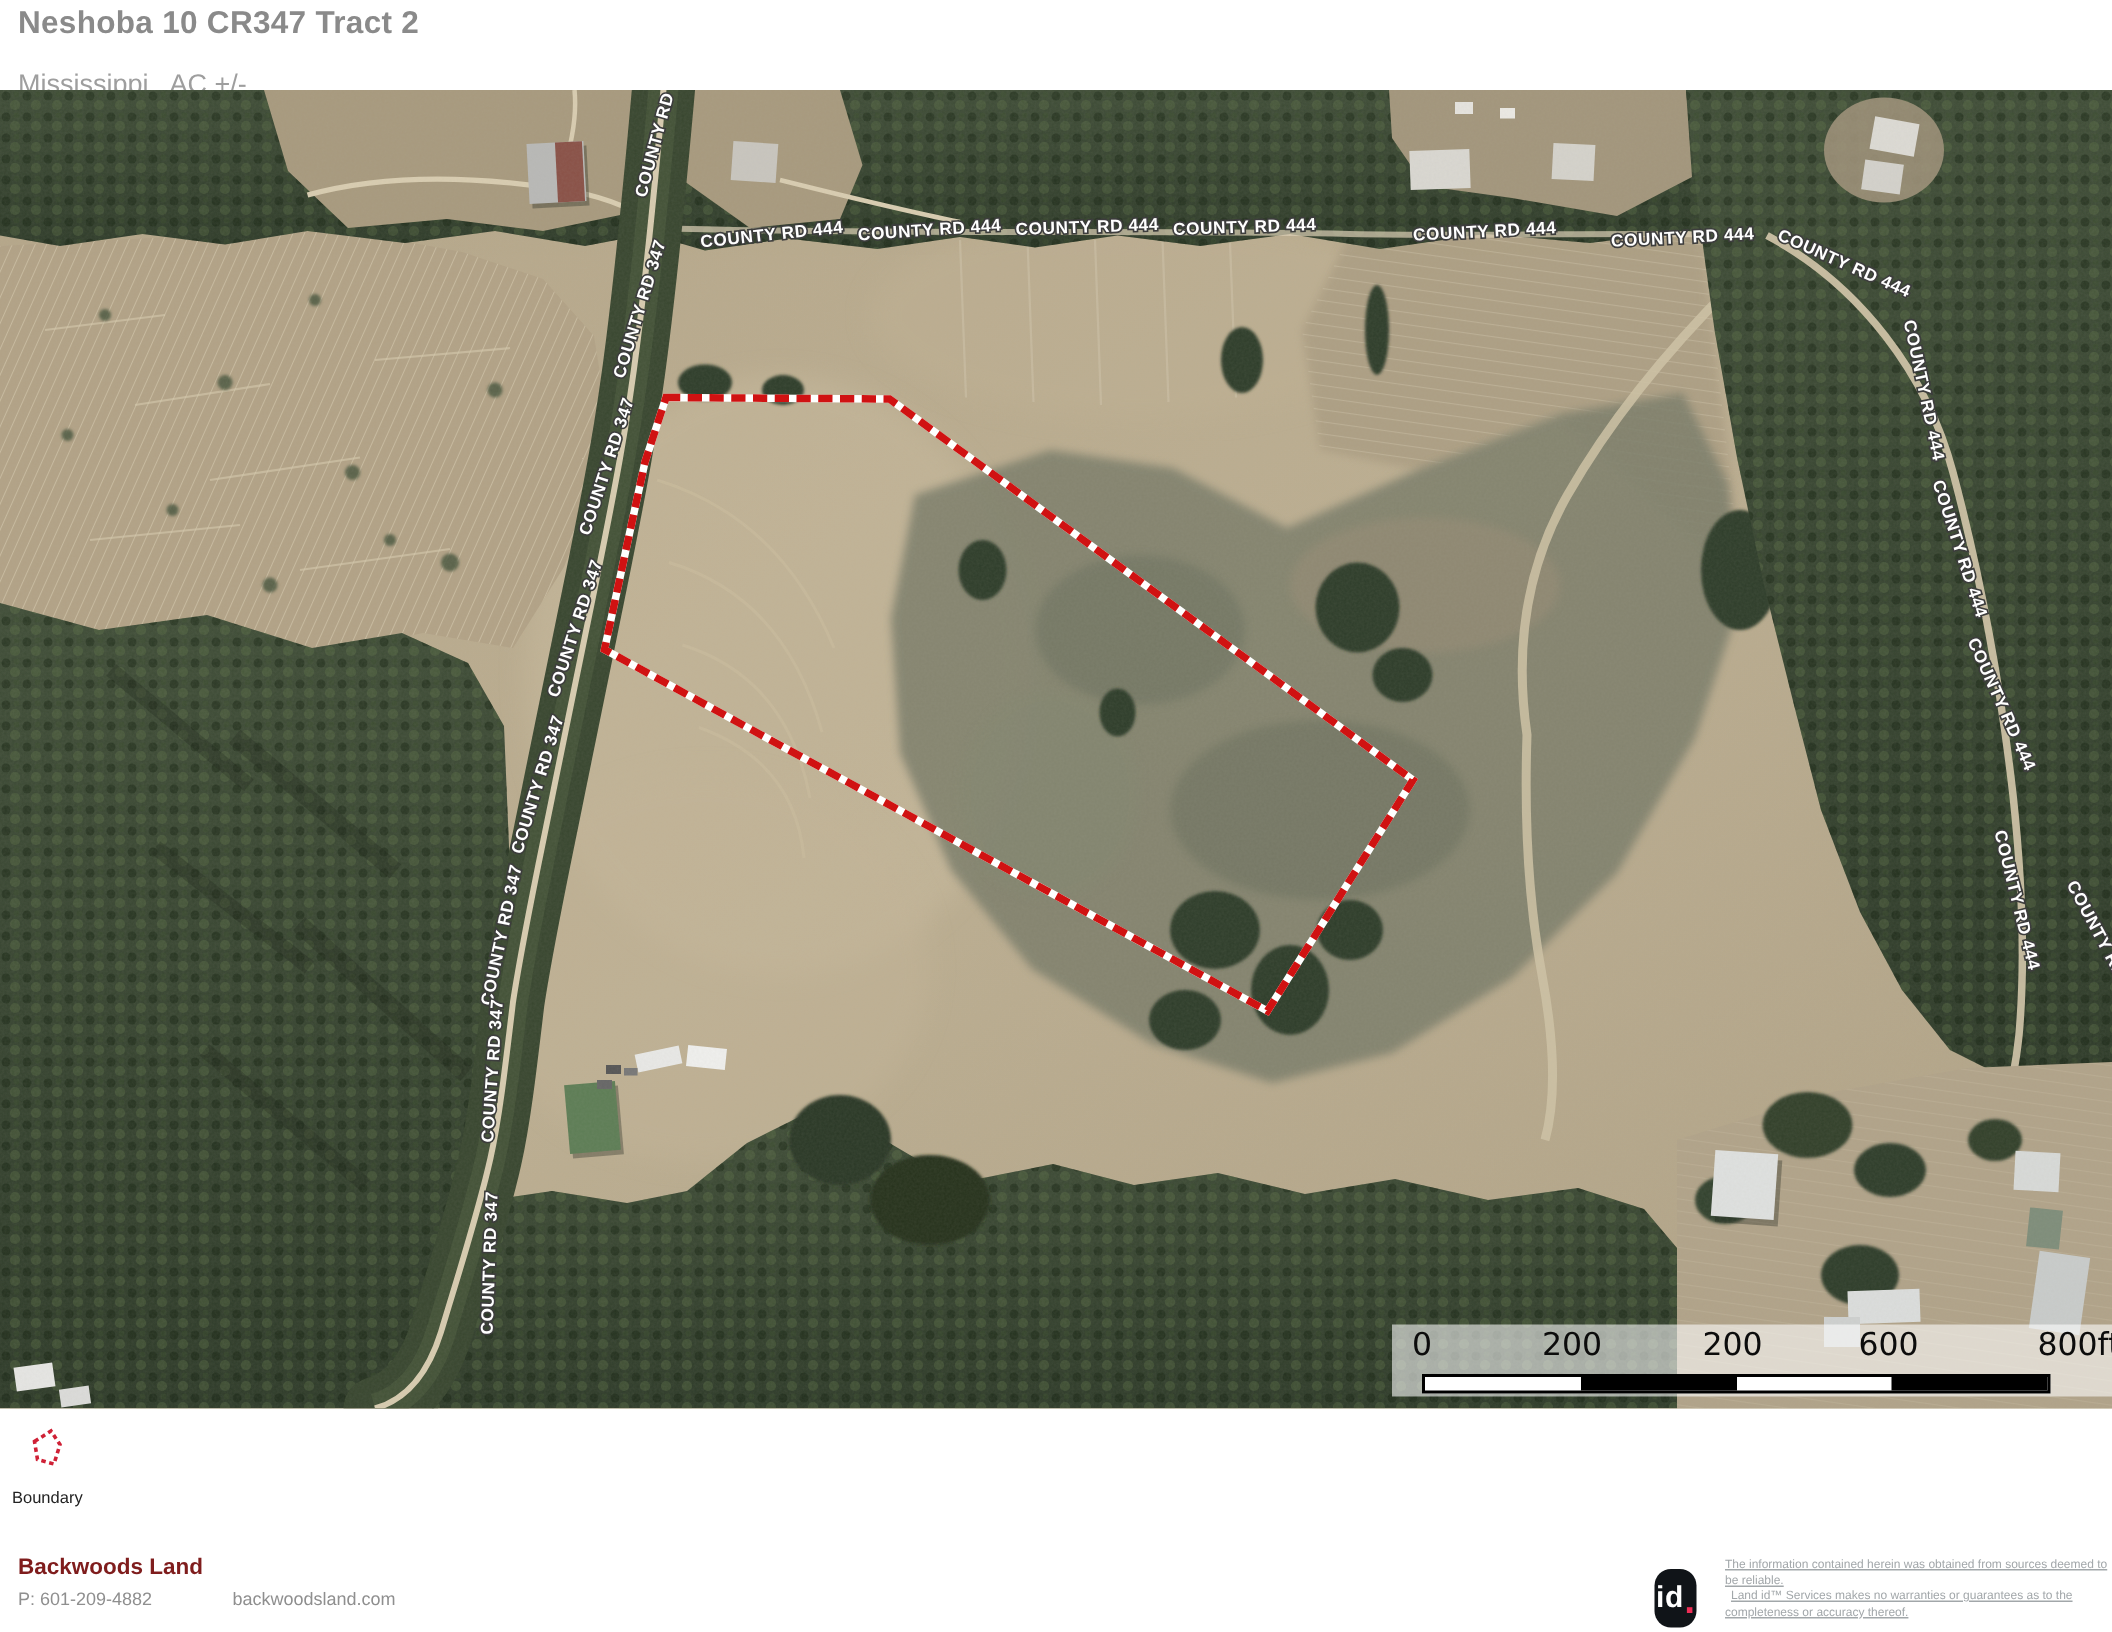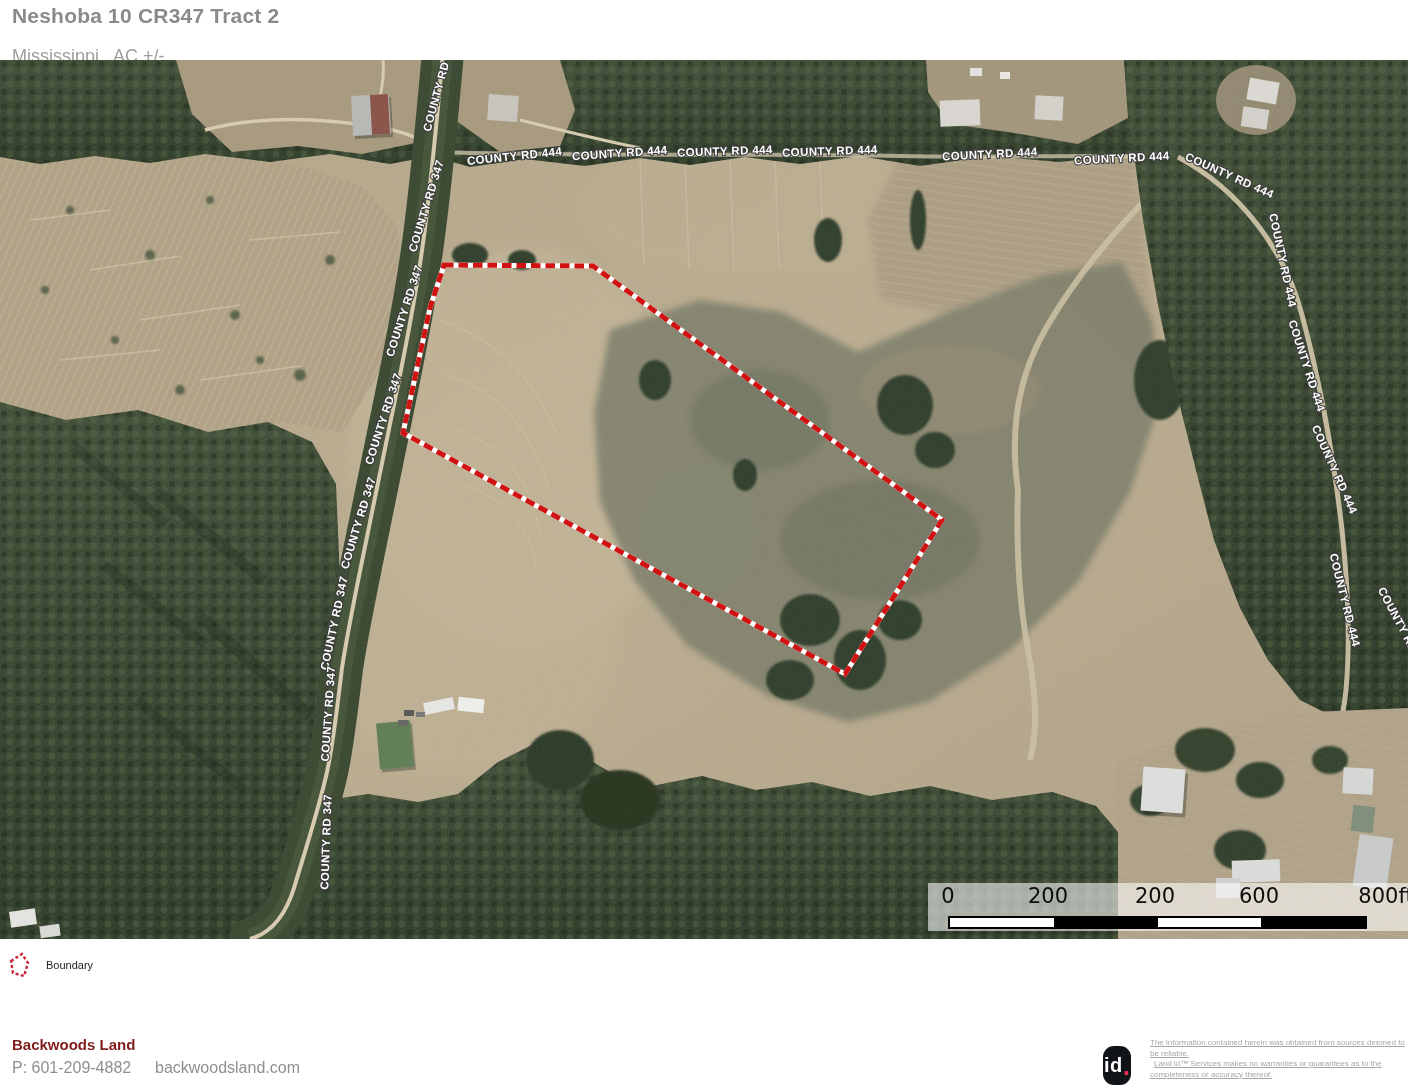--- a/index.html
+++ b/index.html
@@ -15,26 +15,26 @@
   
   .scalebar{position:absolute;left:928px;top:883px;width:480px;height:48px;
             background:rgba(255,255,255,.58);}
   .scalebar .tick{position:absolute;top:1px;transform:translateX(-50%);
             font-family:"DejaVu Sans",sans-serif;font-size:21px;color:#0c0c0c;}
   .sbar{position:absolute;left:20px;top:33px;width:415px;height:9px;border:2px solid #000;
         display:flex;box-sizing:content-box;background:#fff;}
   .sbar i{flex:1 1 25%;}
   .sbar i:nth-child(2),.sbar i:nth-child(4){background:#000;}
   
-  #legend{position:absolute;left:8px;top:951px;display:flex;align-items:center;gap:14px;}
+  #legend{position:absolute;left:8px;top:951px;display:flex;align-items:center;gap:14px;flex-direction:column;}
   #legend .lbl{font-size:11px;color:#222;}
   
   #foot{position:absolute;left:12px;top:1036px;}
   #foot .co{font-size:15px;font-weight:bold;color:#7f1d1d;}
-  #foot .row{position:relative;margin-top:6px;font-size:16px;color:#8f8f8f;height:18px;width:500px;}
+  #foot .row{position:relative;margin-top:6px;font-size:12px;color:#8f8f8f;height:18px;width:500px;}
   #foot .row span{position:absolute;top:0;}
   #foot .ph{left:0;}
   #foot .web{left:143px;}
   #foot .po{left:313px;margin-top:44px;}
   
   #attr{position:absolute;left:1103px;top:1044px;width:300px;}
   #idlogo{position:absolute;left:0;top:2px;width:28px;height:39px;border-radius:11px;background:#101418;
           display:flex;align-items:center;justify-content:center;}
   #idlogo .idtxt{color:#fff;font-weight:bold;font-size:20px;letter-spacing:.5px;}
   #idlogo .iddot{color:#ee2d55;font-weight:bold;font-size:26px;line-height:10px;}

